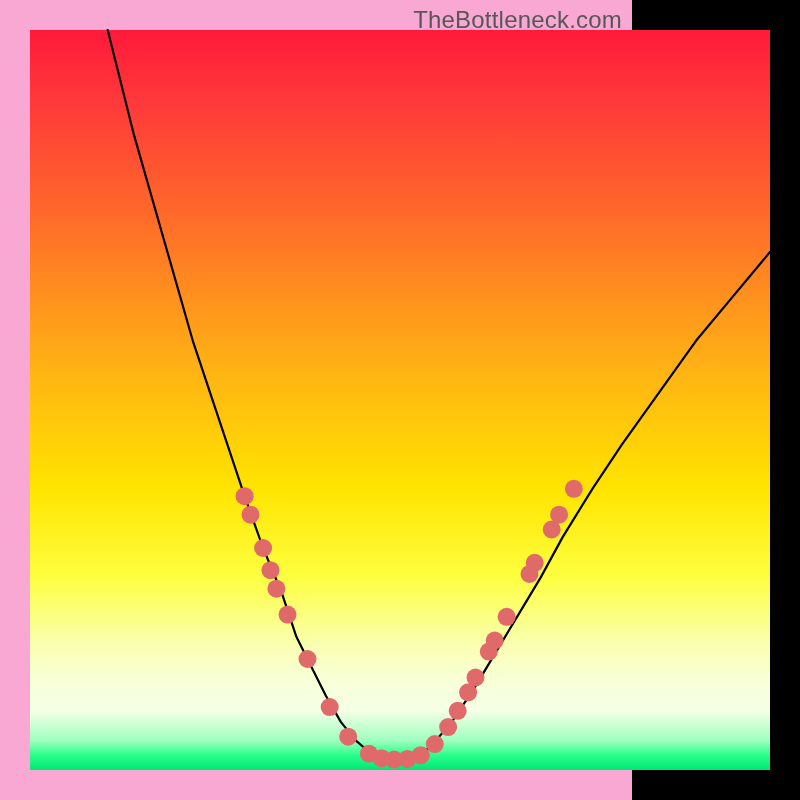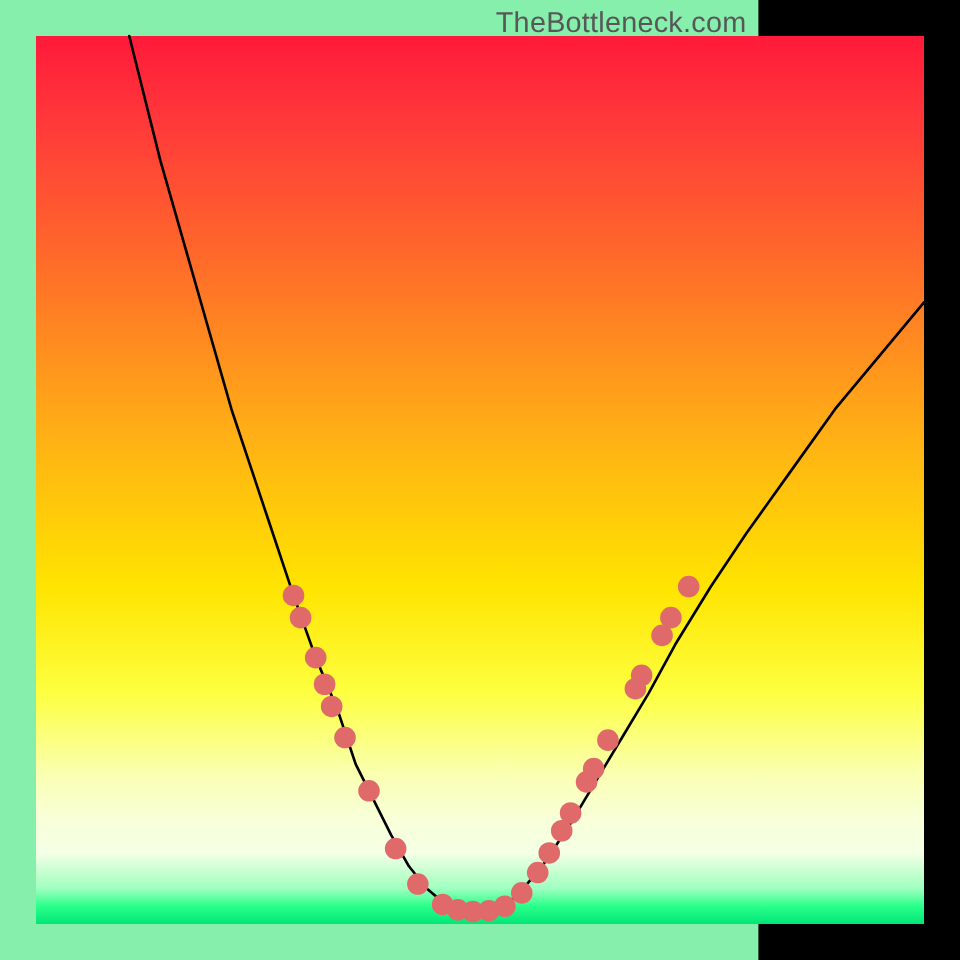--- a/index.html
+++ b/index.html
@@ -10,21 +10,21 @@
     background: #000;
     overflow: hidden;
     font-family: Arial, Helvetica, sans-serif;
   }
   .frame {
     position: absolute;
     left: 0;
     top: 0;
     width: 632px;
     height: 800px;
-    background: #86efac;
+    background: #f9a8d4;
   }
   .plot {
     position: absolute;
     left: 30px;
     top: 30px;
     width: 740px;
     height: 740px;
     
     background: linear-gradient(to bottom,
       #ff1a3a 0%,

